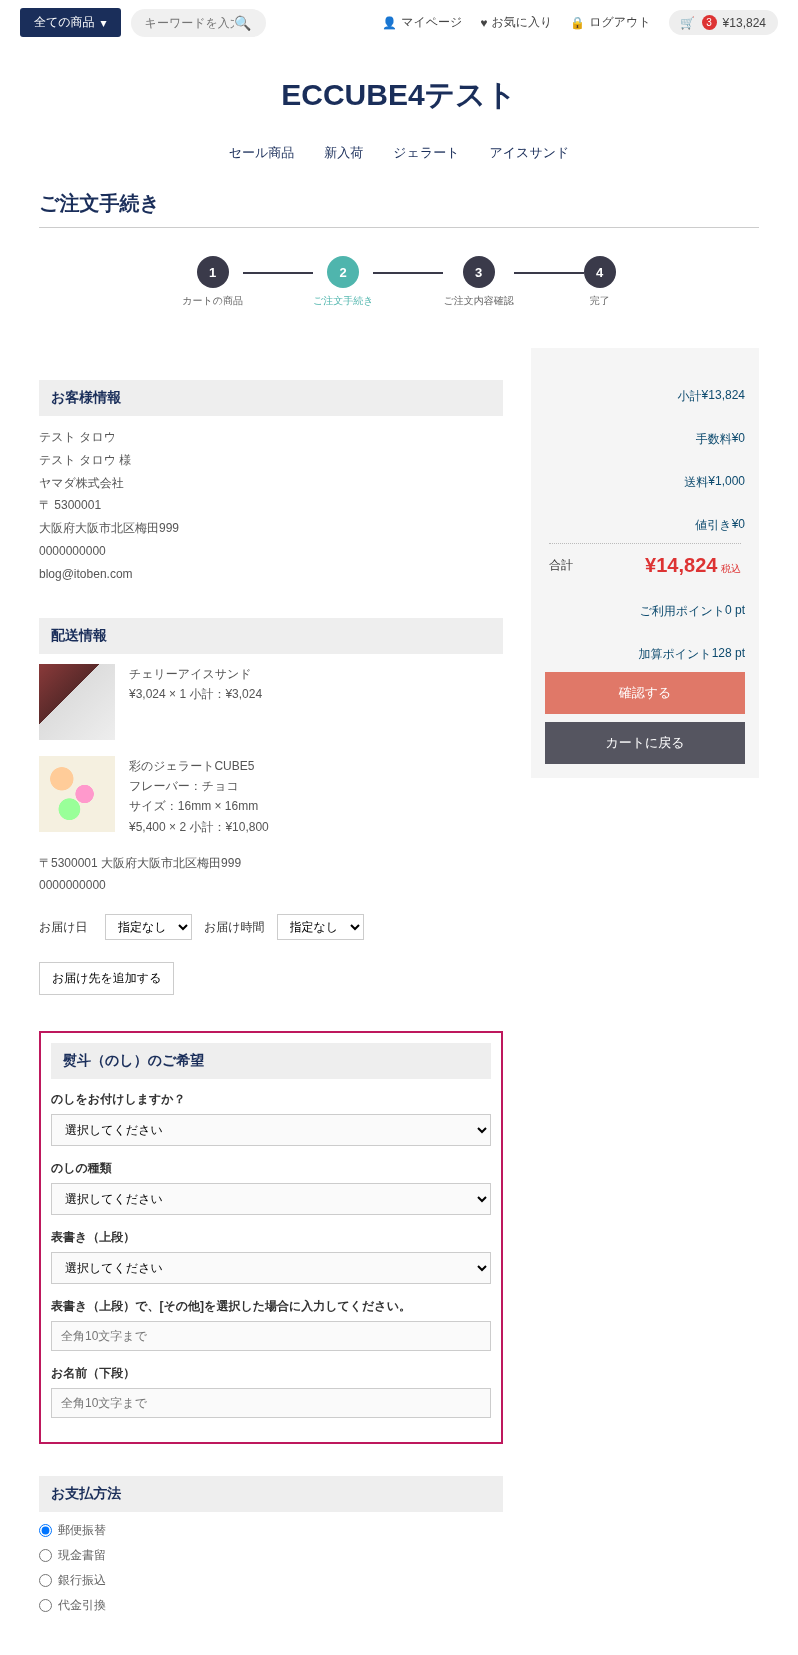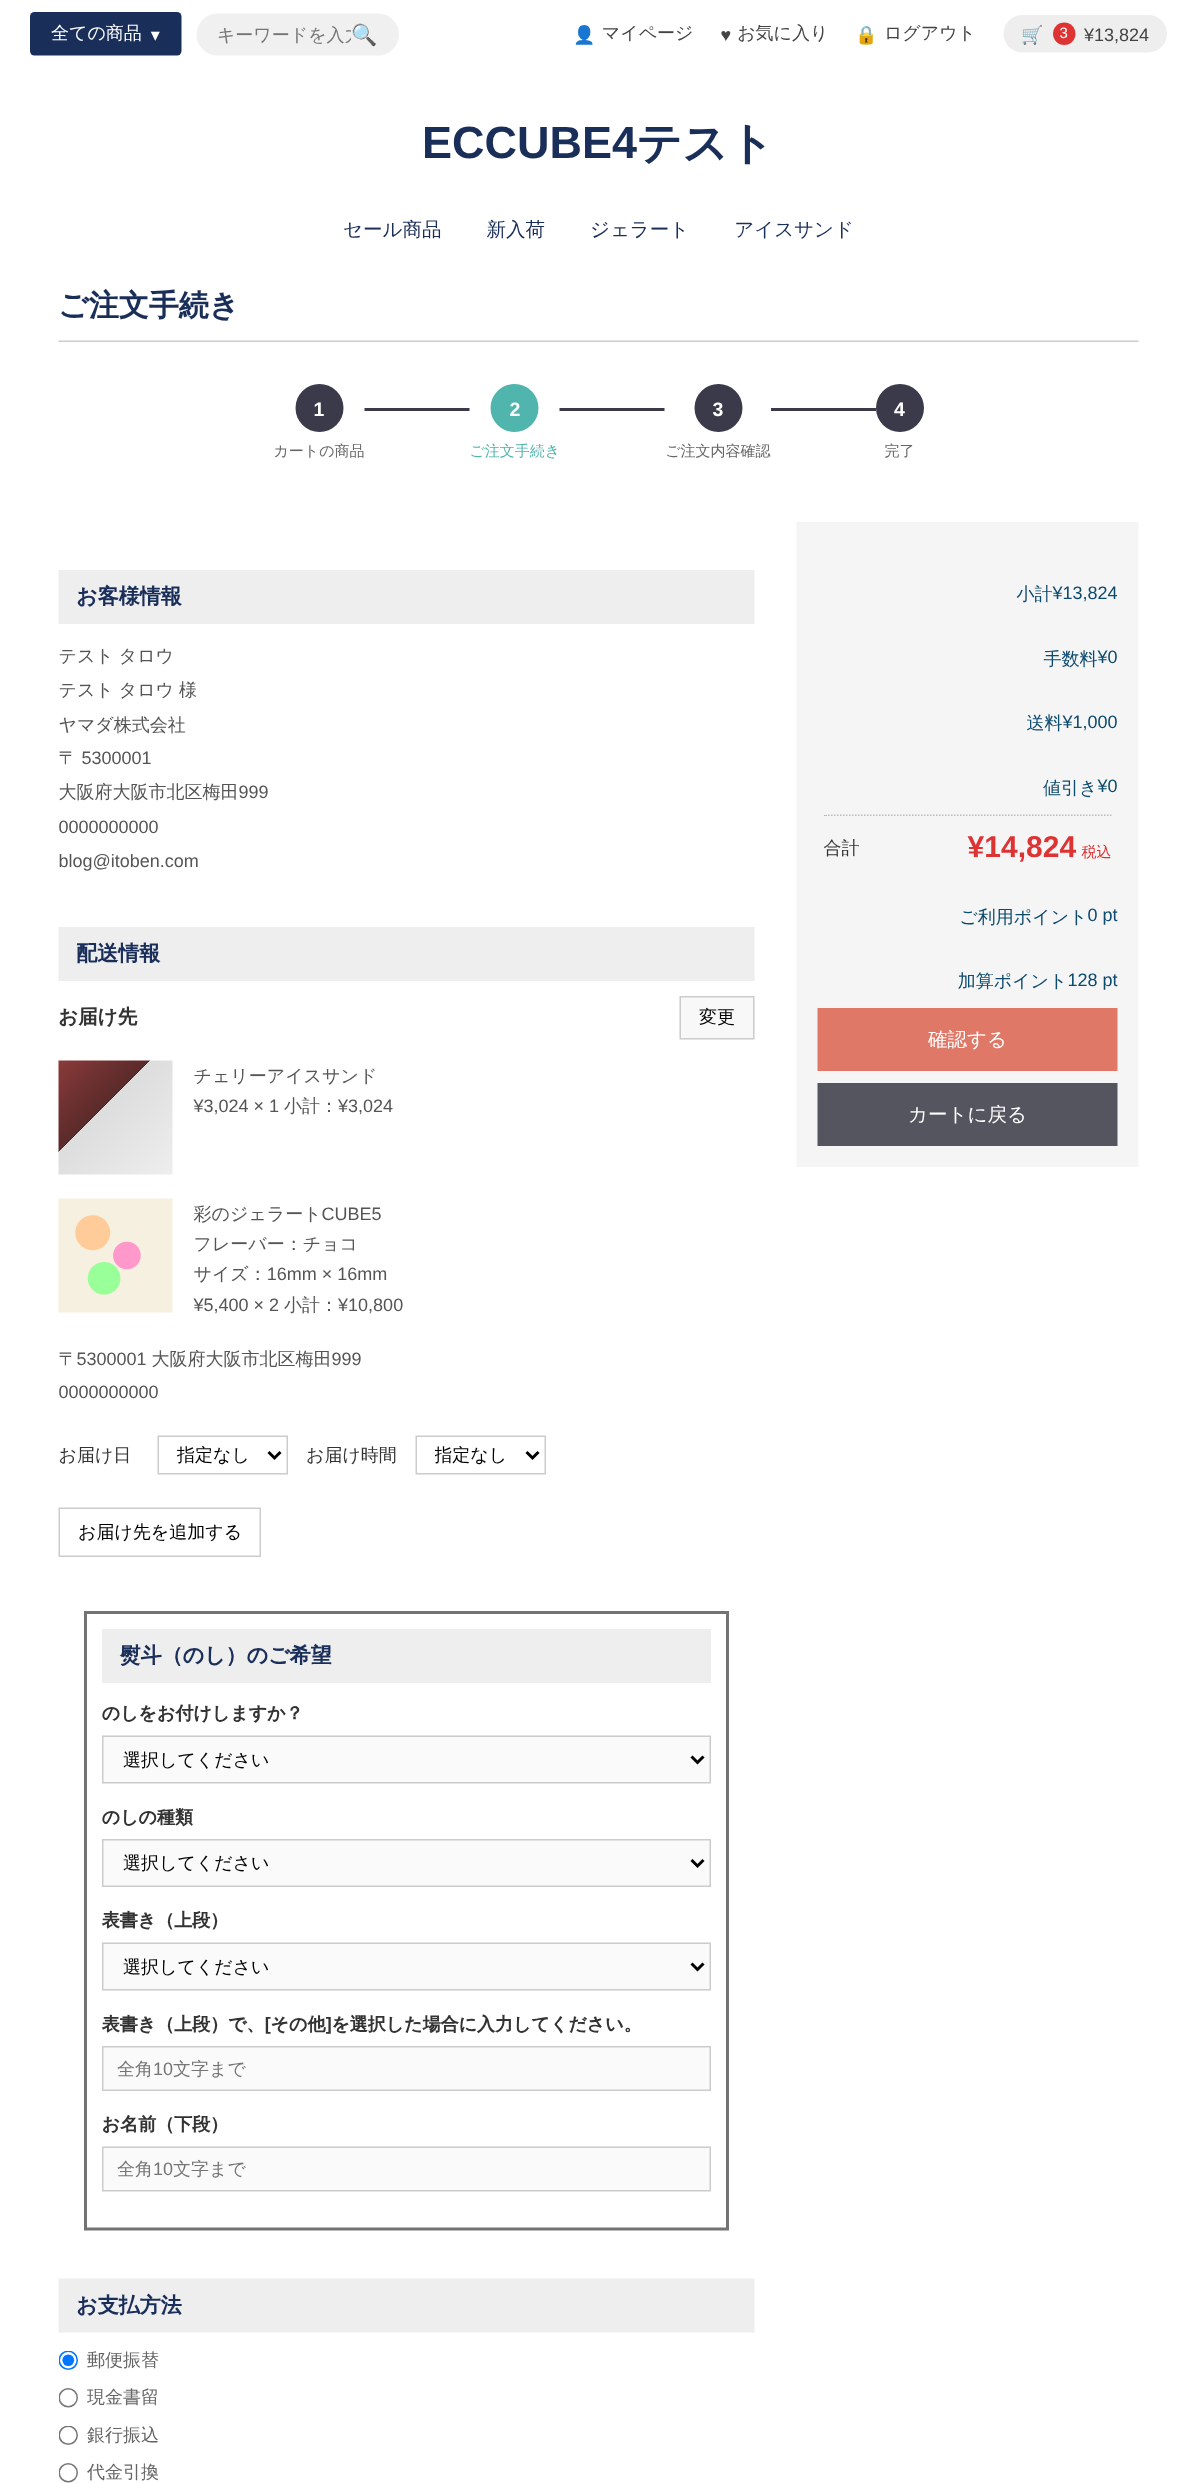--- a/index.html
+++ b/index.html
@@ -35,21 +35,21 @@
 .btn-small { border: 1px solid #ccc; background: #f8f8f8; padding: 5px 12px; font-size: 12px; cursor: pointer; }
 .product-row { display: flex; gap: 14px; margin-bottom: 16px; font-size: 12px; color: #555; line-height: 1.7; }
 .product-img { width: 76px; height: 76px; background: #ddd; flex-shrink: 0; }
 .prod-img-1 { background: linear-gradient(135deg,#8a3a3a 0%,#5a2a2a 40%,#ddd 40%,#eee 100%); }
 .prod-img-2 { background: radial-gradient(circle at 30% 30%, #ffcc99 15%, transparent 16%), radial-gradient(circle at 60% 50%, #ff99cc 15%, transparent 16%), radial-gradient(circle at 40% 70%, #99ff99 15%, transparent 16%), #f5f0e0; }
 .addr-block { font-size: 12px; color: #555; line-height: 1.8; margin: 16px 0 18px; }
 .form-row { display: flex; align-items: center; gap: 12px; margin-bottom: 12px; font-size: 12px; flex-wrap: wrap; }
 .form-row .flabel { min-width: 54px; }
 .sel { border: 1px solid #ccc; background: #fff; padding: 4px 8px; font-size: 12px; }
 .btn-outline { border: 1px solid #ccc; background: #fff; padding: 7px 12px; font-size: 12px; cursor: pointer; margin-top: 10px; }
-.red-box { border: 2px solid #737373; padding: 10px; margin: 18px 17px; }
+.red-box { border: 2px solid #be185d; padding: 10px; margin: 18px 0; }
 .noshi-head { background: #eee; padding: 9px 12px; font-weight: bold; font-size: 14px; color: #1a2e5a; margin-bottom: 12px; }
 .noshi-field { margin-bottom: 14px; }
 .noshi-field .nflabel { font-size: 12px; font-weight: bold; margin-bottom: 6px; }
 .full-select, .full-input { width: 100%; padding: 7px 9px; border: 1px solid #ccc; background: #fafafa; font-size: 12px; }
 .pay-opt { font-size: 12px; margin-bottom: 8px; color: #666; display: flex; align-items: center; gap: 6px; }
 .pay-opt input { margin: 0; }
 .summary-box { background: #f5f5f5; padding: 14px; }
 .sum-row { display: flex; justify-content: flex-end; font-size: 12px; margin-bottom: 9px; color: #0c4a6e; margin-top: 26px; }
 .sum-total { display: flex; justify-content: space-between; align-items: center; border-top: 1px dotted #bbb; padding-top: 10px; margin: 6px 4px 10px; gap: 39px; }
 .sum-total .lbl { font-size: 12px; }
@@ -136,24 +136,20 @@
         <div>テスト タロウ</div>
         <div>テスト タロウ 様</div>
         <div>ヤマダ株式会社</div>
         <div>〒 5300001</div>
         <div>大阪府大阪市北区梅田999</div>
         <div>0000000000</div>
         <div>blog@itoben.com</div>
       </div>
 
       <div class="section-head">配送情報</div>
-      <div class="deliver-head">
-        <span class="lbl">お届け先</span>
-        <button class="btn-small">変更</button>
-      </div>
 
       <div class="product-row">
         <div class="product-img prod-img-1"></div>
         <div>
           <div>チェリーアイスサンド</div>
           <div>¥3,024 × 1  小計：¥3,024</div>
         </div>
       </div>
       <div class="product-row">
         <div class="product-img prod-img-2"></div>

